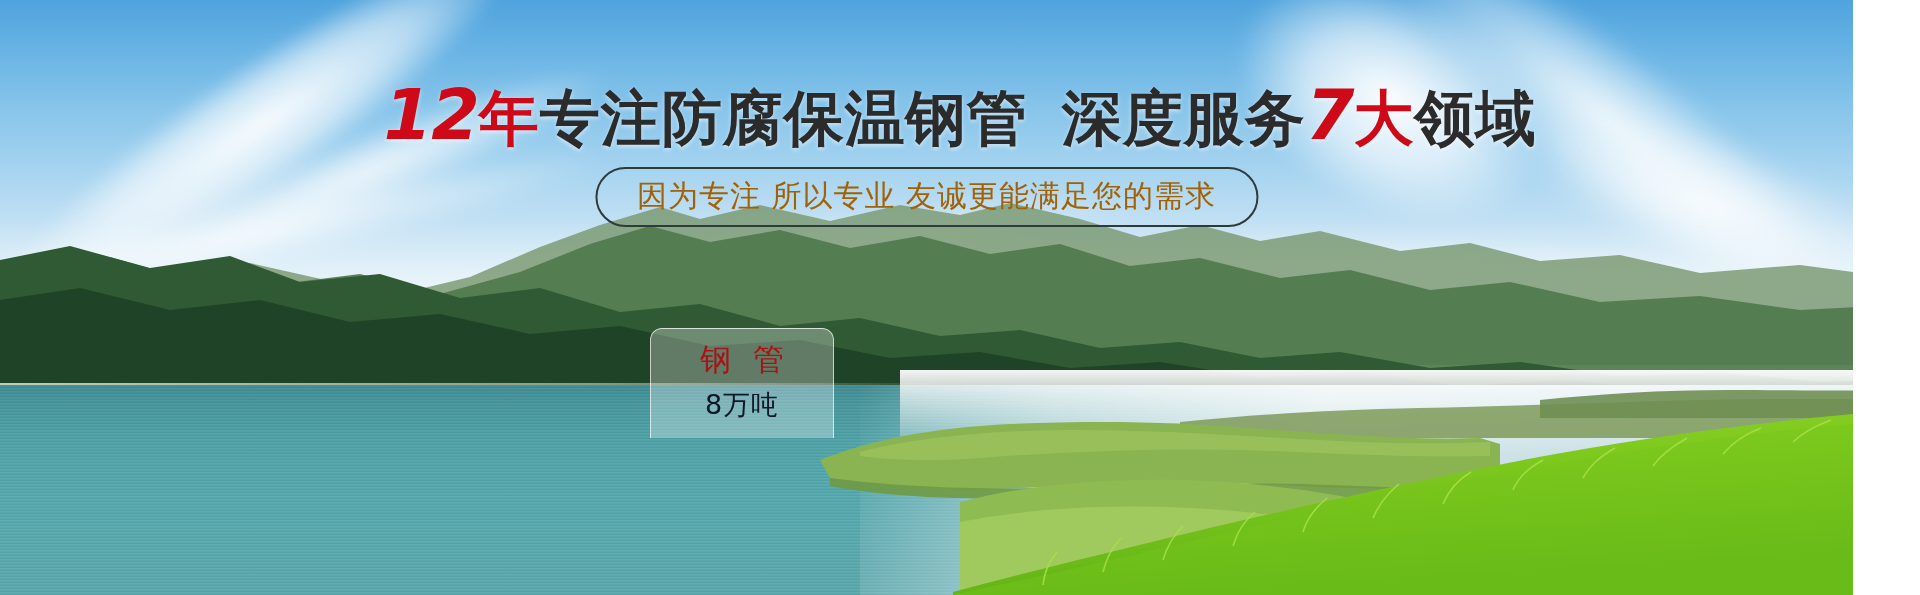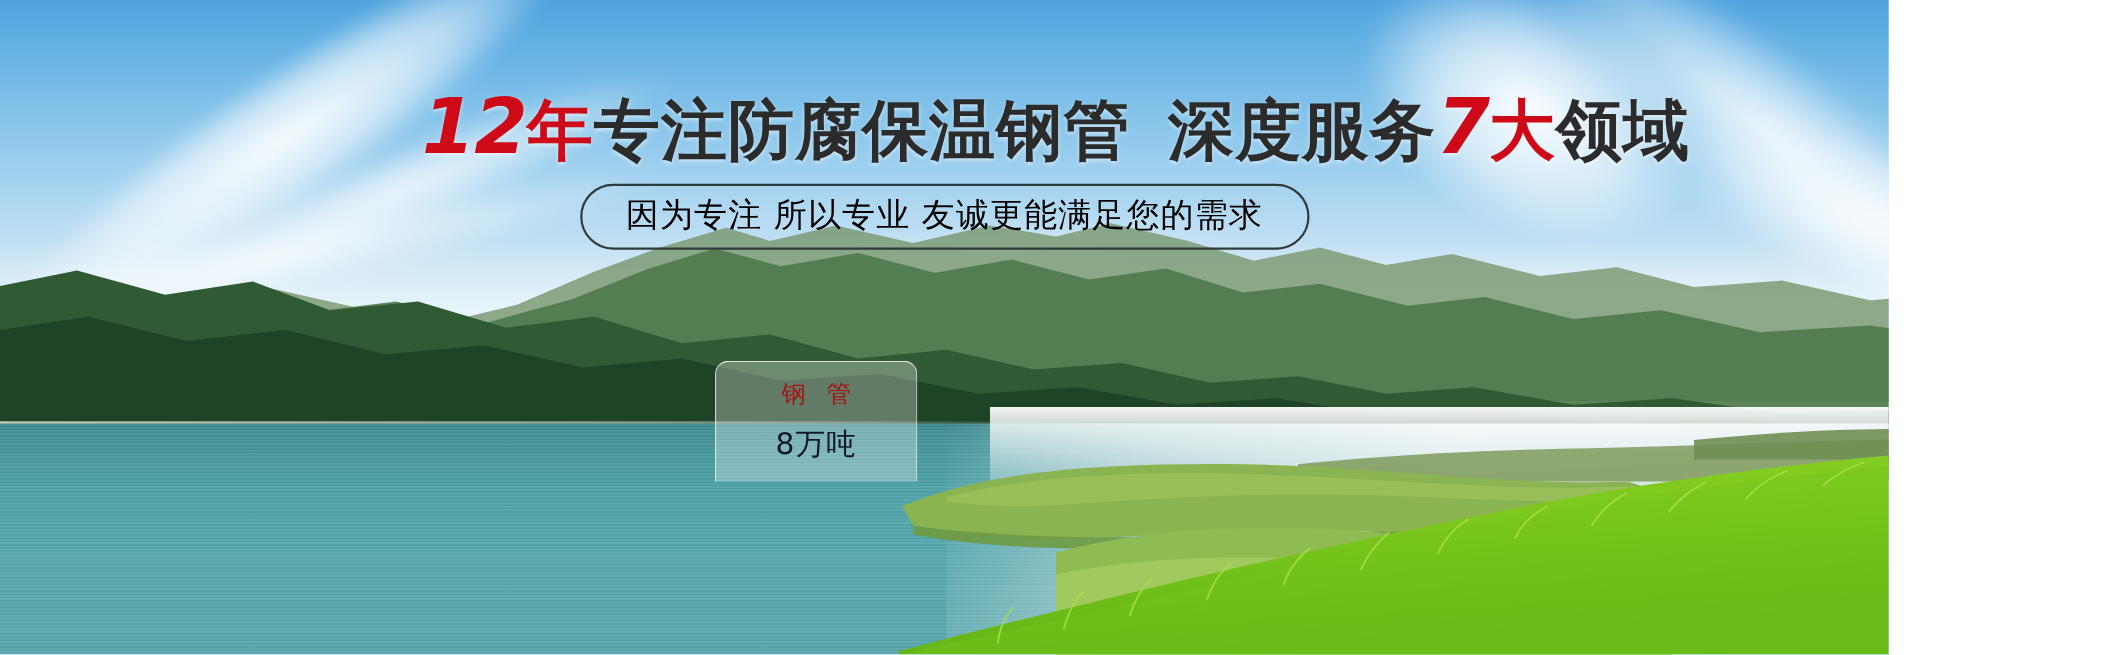--- a/index.html
+++ b/index.html
@@ -1,20 +1,20 @@
 <!DOCTYPE html>
 <html><head>
 <meta charset="utf-8">
 <style>
   html,body{margin:0;padding:0;background:#fff;}
   body{font-family:"DejaVu Sans","Liberation Sans",sans-serif;}
 
   #banner{
     position:relative;
-    width:1717px;height:595px;
+    width:1853px;height:595px;
     overflow:hidden;
   }
 
   
   .sky{
     position:absolute;left:0;top:0;width:1920px;height:330px;
     background:
       linear-gradient(to bottom,
         #4fa3dd 0%,
         #66b2e4 14%,
@@ -158,21 +158,21 @@
   
   .pill{
     position:absolute;left:50%;top:167px;
     transform:translateX(-50%);
     padding:9px 40px 11px;
     border:2px solid #2f3a3a;
     border-radius:32px;
     font-size:30px;
     line-height:36px;
     letter-spacing:1px;
-    color:#000000;
+    color:#a16207;
     white-space:nowrap;
     font-family:"DejaVu Sans","Liberation Sans",sans-serif;
   }
 
   
   .cards{
     position:absolute;left:650px;top:328px;
     display:flex;
     gap:34px;
   }
@@ -184,21 +184,21 @@
     border-left:1px solid rgba(255,255,255,.65);
     border-right:1px solid rgba(255,255,255,.65);
     box-sizing:border-box;
     display:flex;
     flex-direction:column;
     align-items:center;
     justify-content:flex-start;
     padding-top:14px;
   }
   .card .ttl{
-    font-size:22px;
+    font-size:31px;
     line-height:32px;
     letter-spacing:6px;
     text-indent:6px;
     color:#a51515;
     font-family:"DejaVu Sans","Liberation Sans",sans-serif;
   }
   .card .val{
     margin-top:14px;
     font-size:27px;
     line-height:32px;

